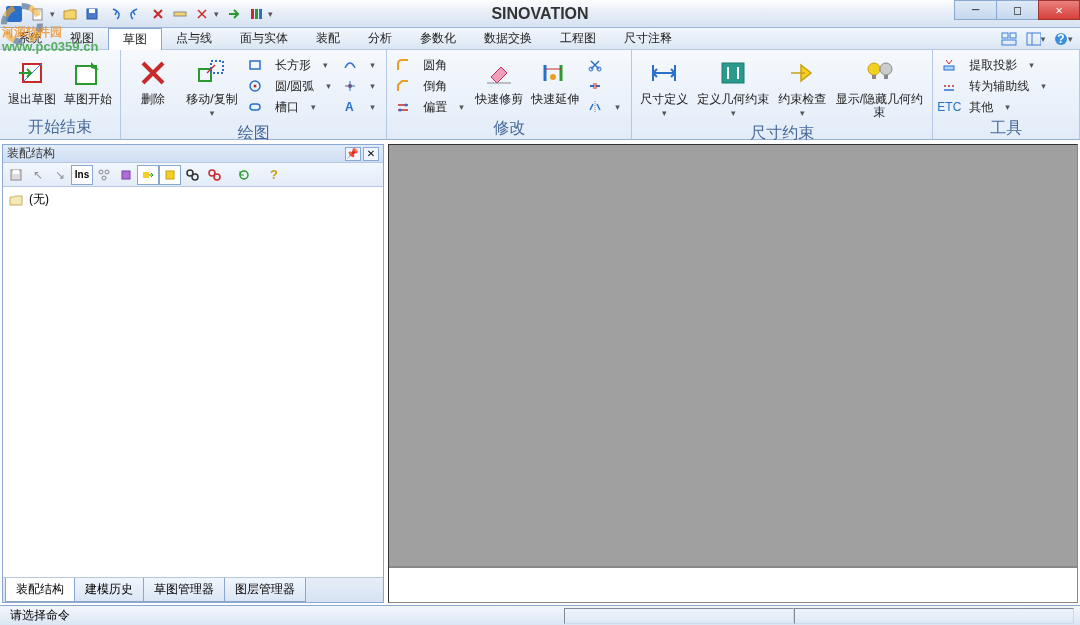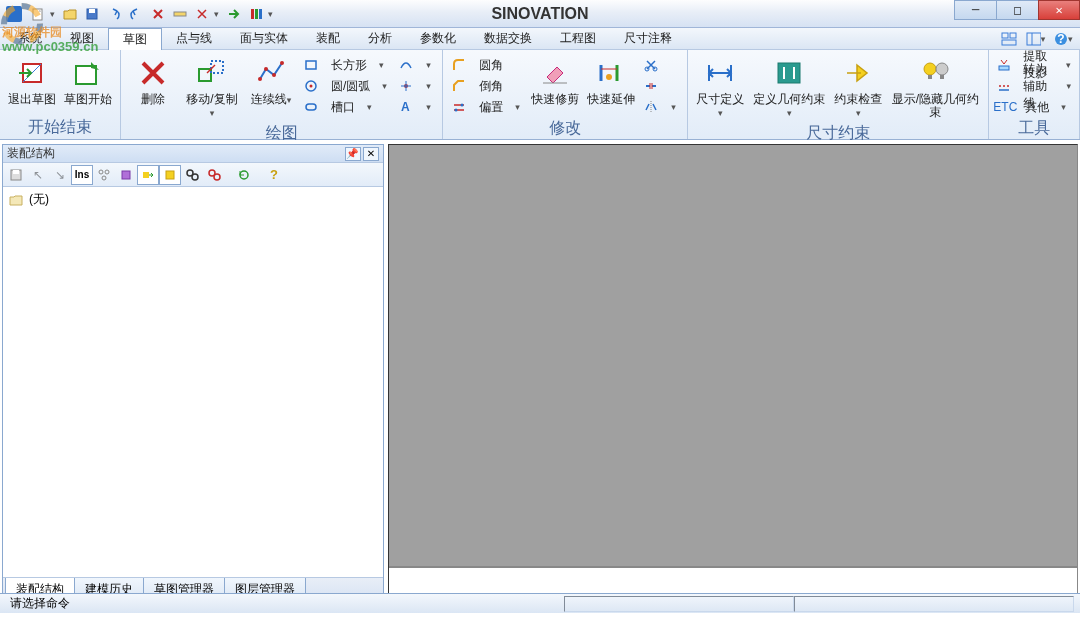--- a/index.html
+++ b/index.html
@@ -52,21 +52,21 @@
 .docktabs { display: flex; border-top: 1px solid #b7c9e2; background: linear-gradient(#e8eef7,#d6e2f3); align-items: flex-start; padding-left: 2px; }
 .docktabs .dtab { padding: 3px 10px; border: 1px solid #8aa8cf; border-top: none; background: linear-gradient(#f0f6fd,#dbe6f4); cursor: pointer; margin-right: -1px; }
 .docktabs .dtab.active { background: #fff; font-weight: normal; }
 
 
 .viewport { flex: 1; background: #a0a0a0; border: 1px inset #888; margin: 2px; position: relative; }
 .viewport::after { content: ""; position: absolute; bottom: 0; left: 0; right: 0; height: 34px; background: #fff; border-top: 2px solid #888; }
 .vp-box { position: absolute; bottom: 4px; right: 8px; width: 280px; height: 18px; background: #fff; border: 1px inset #aaa; }
 
 
-.statusbar { position: absolute; bottom: 12px; left: 0; right: 0; height: 20px; background: linear-gradient(#f3f7fc,#dbe6f4); border-top: 1px solid #8aa8cf; display: flex; align-items: center; padding: 0 6px; }
+.statusbar { position: absolute; bottom: 0; left: 0; right: 0; height: 20px; background: linear-gradient(#f3f7fc,#dbe6f4); border-top: 1px solid #8aa8cf; display: flex; align-items: center; padding: 0 6px; }
 .statusbar .spane { border: 1px inset #c9d8ec; height: 16px; display: flex; align-items: center; padding: 0 4px; }
 .statusbar .spane.main { flex: 1; border: none; }
 
 
 .watermark { position: absolute; top: 20px; left: 2px; font-size: 18px; font-weight: bold; pointer-events: none; z-index: 999; }
 .watermark .w1 { color: #e88a1f; opacity: 0.75; }
 .watermark .w2 { color: #2a9a2f; font-size: 13px; opacity: 0.75; display: block; margin-top: -2px; }
 .wlogo { position: absolute; top: 2px; left: 0; width: 44px; height: 44px; z-index: 998; pointer-events: none; }
 
 svg { display: block; }
@@ -231,32 +231,20 @@
       <div class="bigbtn" style="width:58px">
         <div class="ico">
             <svg width="30" height="28">
               <rect x="2" y="10" width="12" height="12" fill="none" stroke="#2a9a2f" stroke-width="2"></rect>
               <rect x="14" y="2" width="12" height="12" fill="none" stroke="#2a6fc9" stroke-width="2" stroke-dasharray="2"></rect>
               <path d="M10 14l8-8" stroke="#c72a2a" stroke-width="1.5"></path>
             </svg>
           </div>
         <div class="lbl"><span>移动/复制</span><span class="dd">▾</span></div>
       </div>
-      <div class="bigbtn">
-        <div class="ico">
-            <svg width="28" height="28">
-              <path d="M3 20l6-10 8 6 8-12" fill="none" stroke="#2a6fc9" stroke-width="2"></path>
-              <circle cx="3" cy="20" r="2" fill="#c72a2a"></circle>
-              <circle cx="9" cy="10" r="2" fill="#c72a2a"></circle>
-              <circle cx="17" cy="16" r="2" fill="#c72a2a"></circle>
-              <circle cx="25" cy="4" r="2" fill="#c72a2a"></circle>
-            </svg>
-          </div>
-        <div class="lbl"><span>连续线</span><span class="dd">▾</span></div>
-      </div>
       <div class="col">
         <div class="smallitem">
             <span class="sico">
               <svg width="14" height="14">
                 <rect x="2" y="3" width="10" height="8" fill="none" stroke="#2a6fc9" stroke-width="1.5"></rect>
               </svg>
             </span>
             <span class="slbl">长方形</span>
             <span class="dd">▾</span>
           </div>

